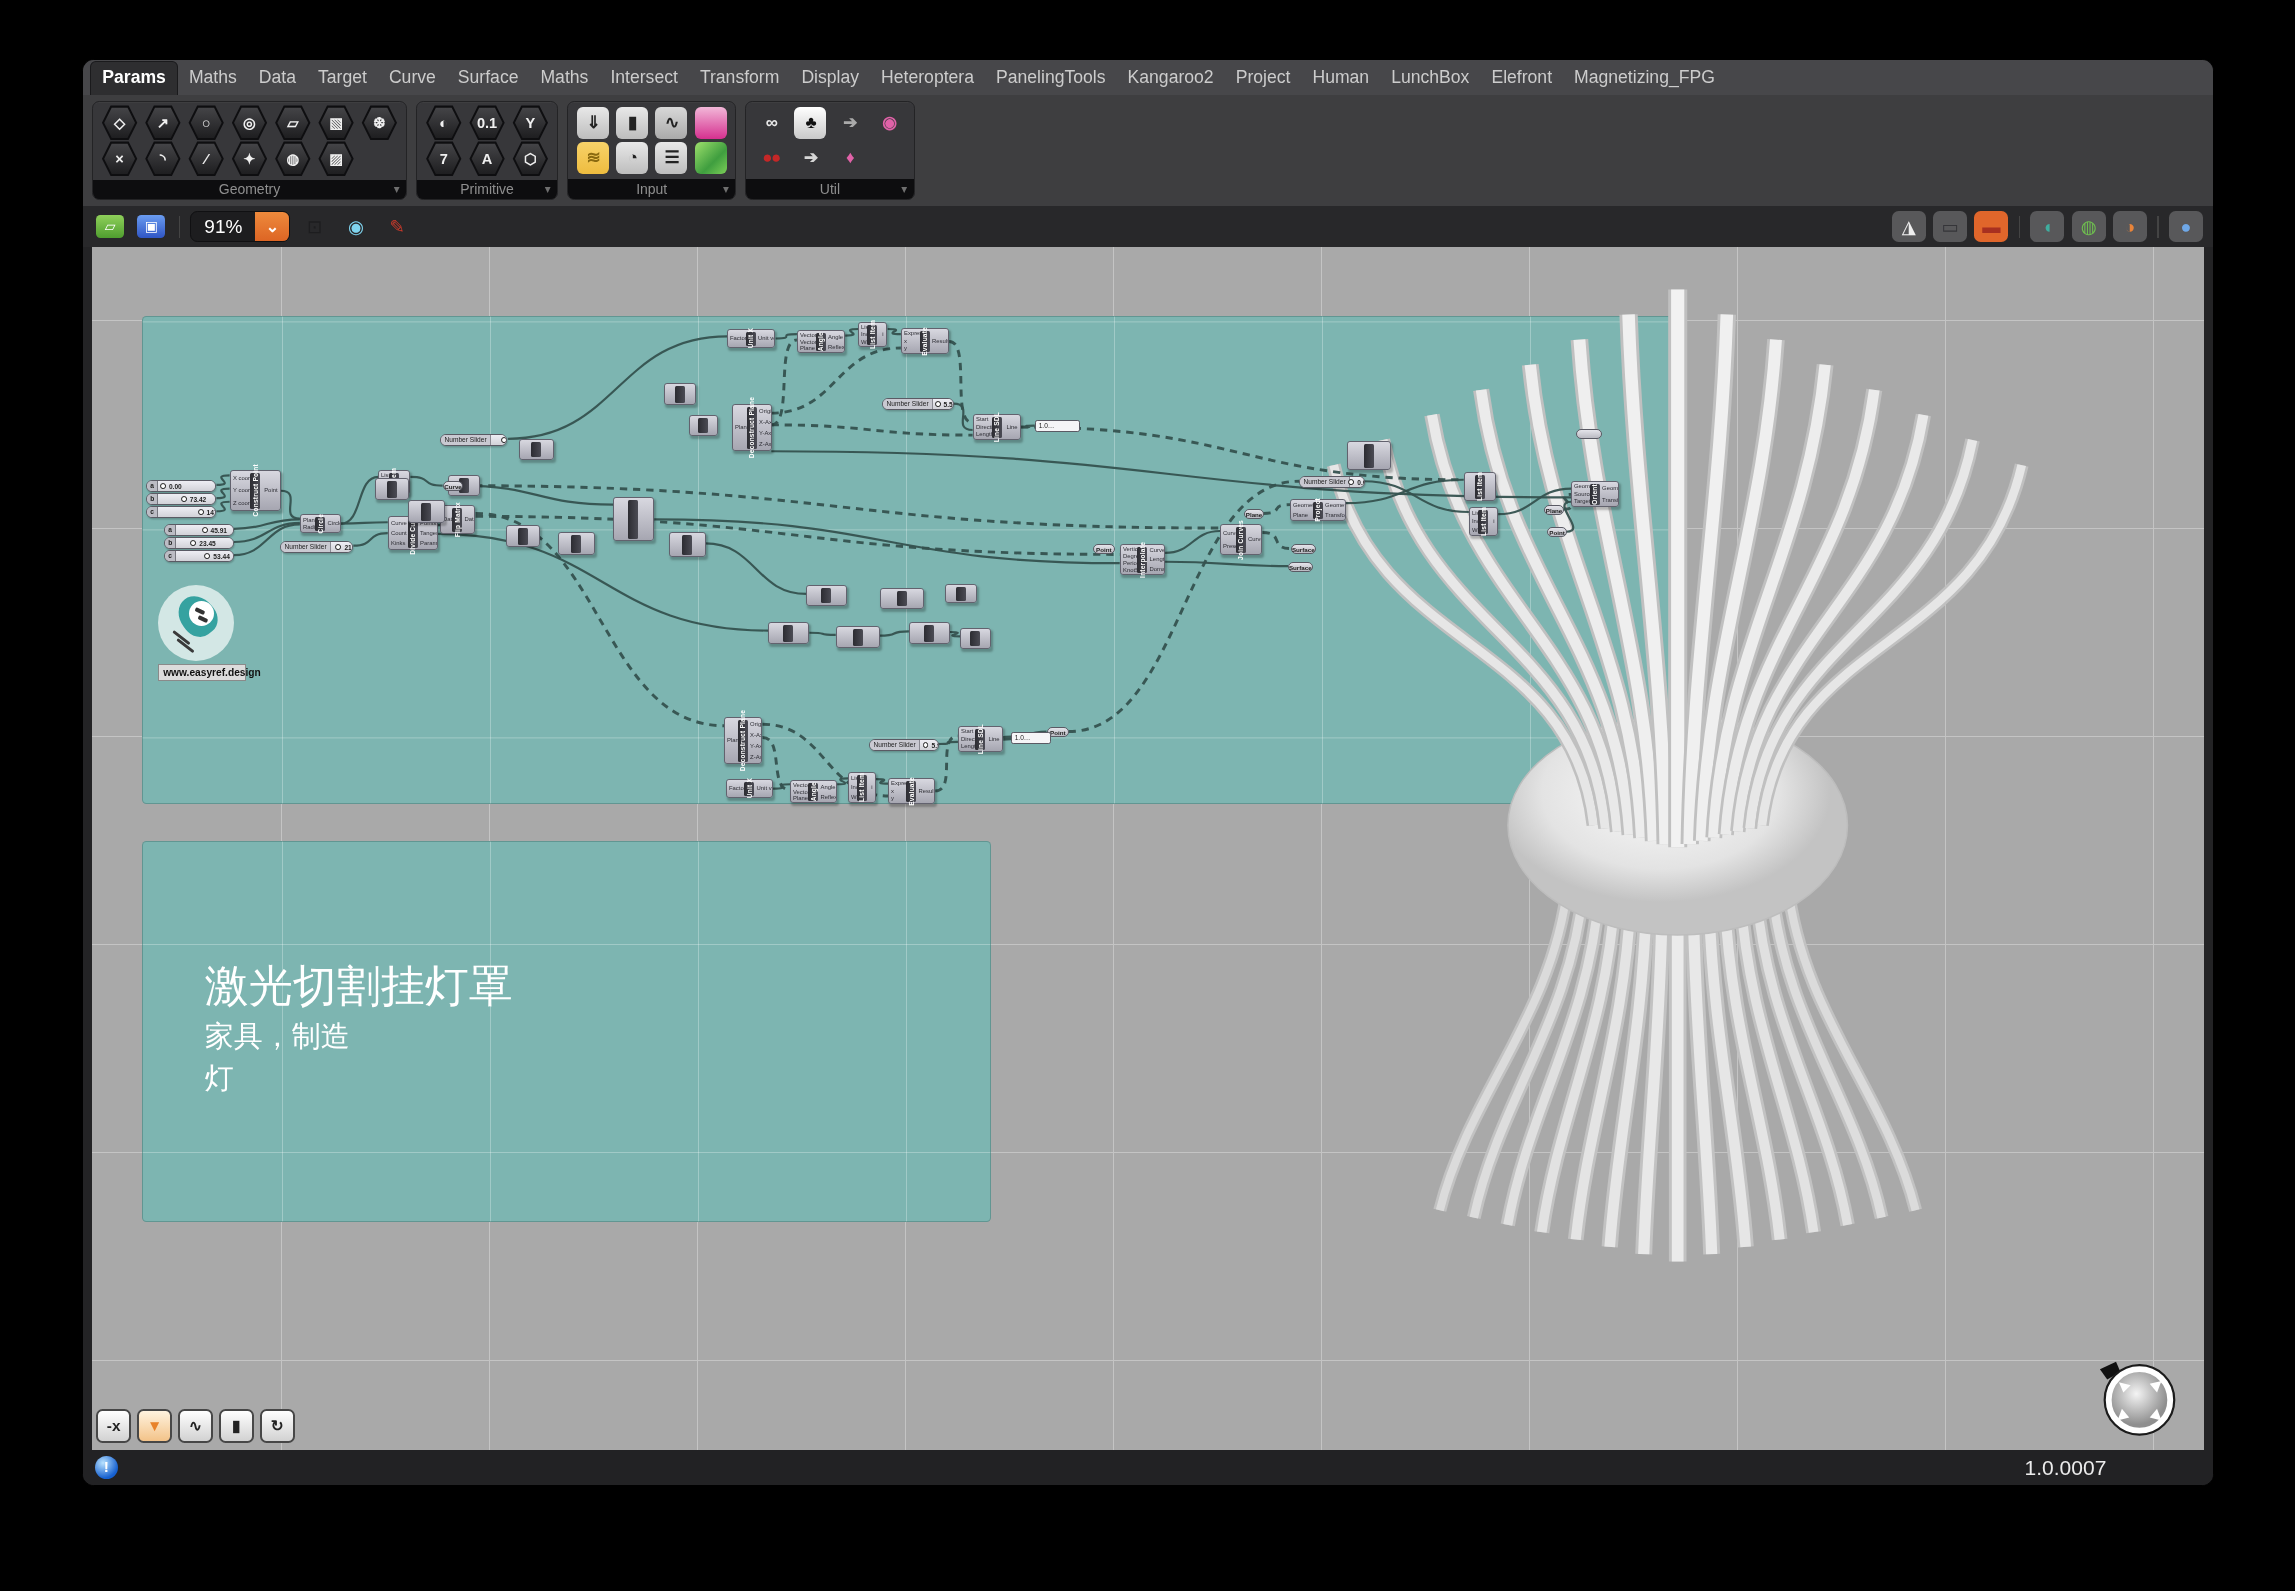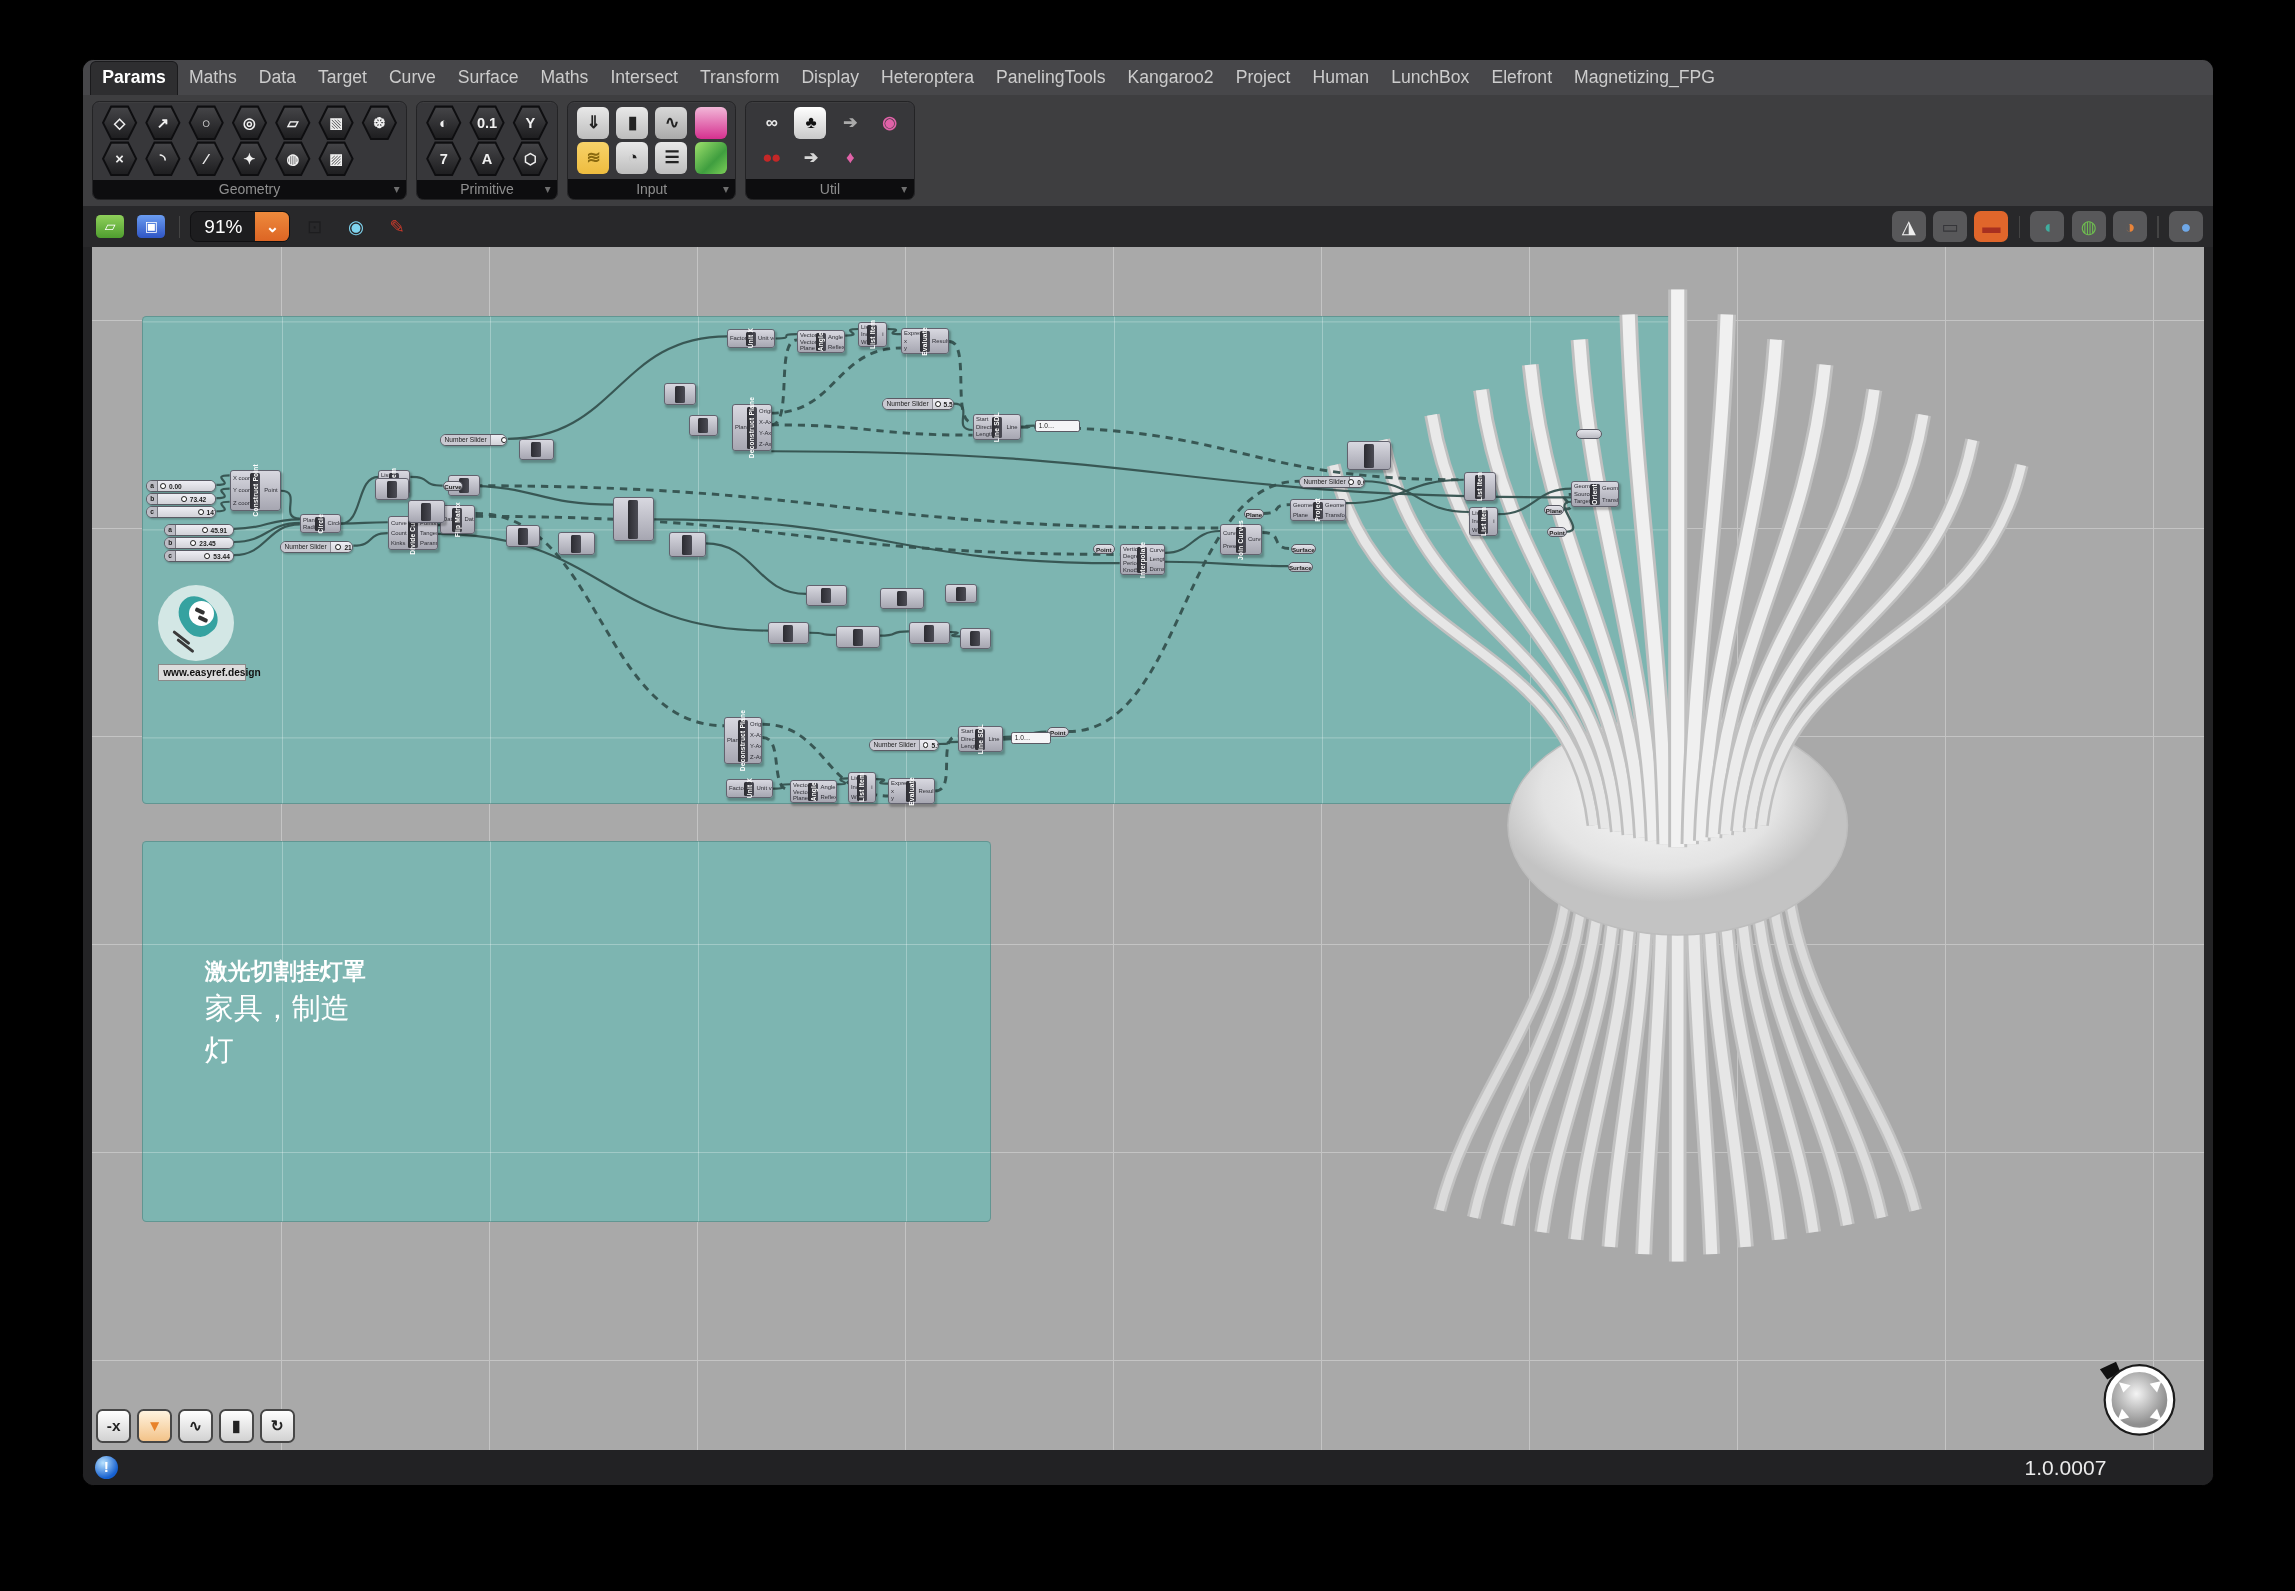--- a/index.html
+++ b/index.html
@@ -51,21 +51,21 @@
   .slider{position:absolute;z-index:4;height:11.7px;display:flex;background:#dcdce2;border:1.5px solid #5a5a64;border-radius:6.6px;overflow:hidden;box-shadow:0.7px 1.5px 1.5px rgba(0,0,0,.2);font-size:6.6px}
   .slider .tag{width:11.7px;background:#bcbcc4;border-right:0.7px solid #77777f;display:flex;align-items:center;justify-content:center;color:#222;font-weight:bold;flex:none}
   .slider .nsl{background:#c9c9d1;border-right:0.7px solid #8a8a92;padding:0 3.7px;display:flex;align-items:center;color:#222;white-space:nowrap;flex:none}
   .slider .track{flex:1;position:relative;background:linear-gradient(180deg,#eeeef4,#d2d2d8)}
   .knob{position:absolute;top:50%;width:5.9px;height:5.9px;border:1.5px solid #1d1d1d;border-radius:50%;background:#fff;transform:translate(-50%,-50%)}
   .sval{position:absolute;top:50%;transform:translate(5.9px,-50%);color:#1d1d1d;font-weight:bold;white-space:nowrap}
   .capsule{position:absolute;z-index:4;height:10.2px;background:linear-gradient(180deg,#e4e4ea,#babac2);border:1.5px solid #5a5a64;border-radius:5.9px;display:flex;align-items:center;justify-content:center;font-size:6.2px;color:#222;font-weight:bold}
   .panelnode{position:absolute;z-index:4;height:11.7px;background:#f5f5f7;border:1.5px solid #5a5a64;border-radius:2.2px;font-size:6.6px;color:#222;display:flex;align-items:center;padding:0 2.9px}
   
   .anno{position:absolute;z-index:4;color:#fff}
-  .anno .l1{font-size:23px;font-weight:bold;line-height:1.35}
+  .anno .l1{font-size:44px;font-weight:normal;line-height:1.35}
   .anno .l2,.anno .l3{font-size:29px;line-height:1.45}
   .logo{position:absolute;z-index:4;width:88px}
   .logoCircle{width:76px;height:76px;border-radius:50%;background:#d3e7e5;position:relative;overflow:hidden}
   .bulb{position:absolute;left:22px;top:10.2px;width:35px;height:42px;background:#35a2a0;border-radius:50% 50% 42% 42%;transform:rotate(-38deg)}
   .bulbFace{position:absolute;left:31px;top:16px;width:25px;height:25px;background:#fff;border-radius:50%}
   .bf1,.bf2{position:absolute;width:9.5px;height:3.7px;background:#333;border-radius:1.5px;transform:rotate(25deg)}
   .bf1{left:37px;top:24px}.bf2{left:40px;top:31.5px}
   .ray{position:absolute;width:20.5px;height:2.9px;background:#3a3a3a;border-radius:1.5px;transform:rotate(38deg)}
   .ray1{left:13px;top:51px}.ray2{left:17.6px;top:59px}
   .logoLabel{margin-top:2.9px;background:#dcdcdc;border:0.7px solid #8a8a8a;padding:2.2px 4.4px;font-size:10.2px;font-weight:bold;color:#111;white-space:nowrap;text-align:center}

